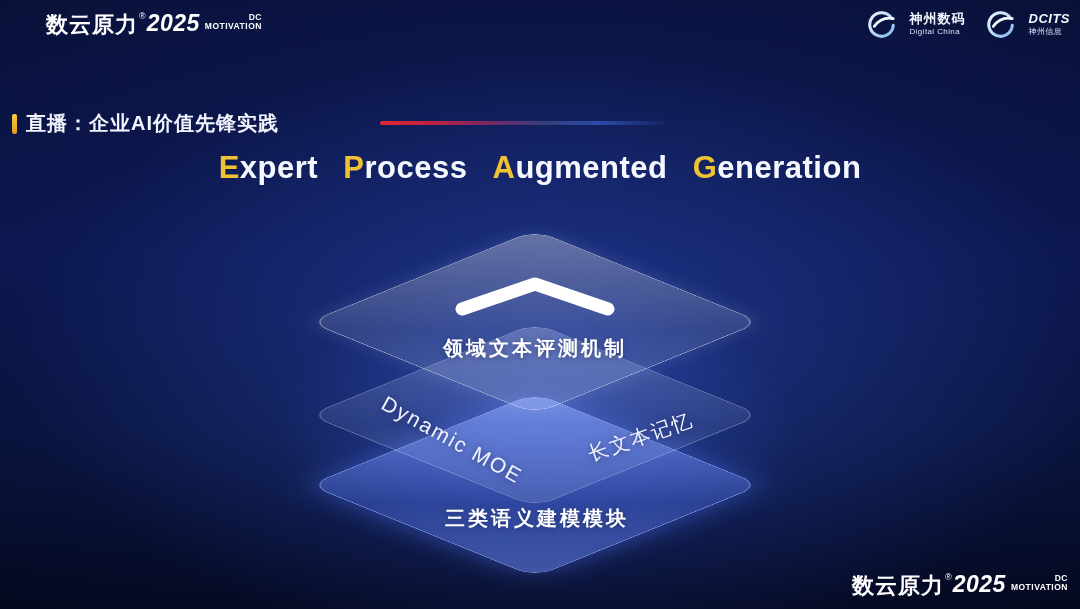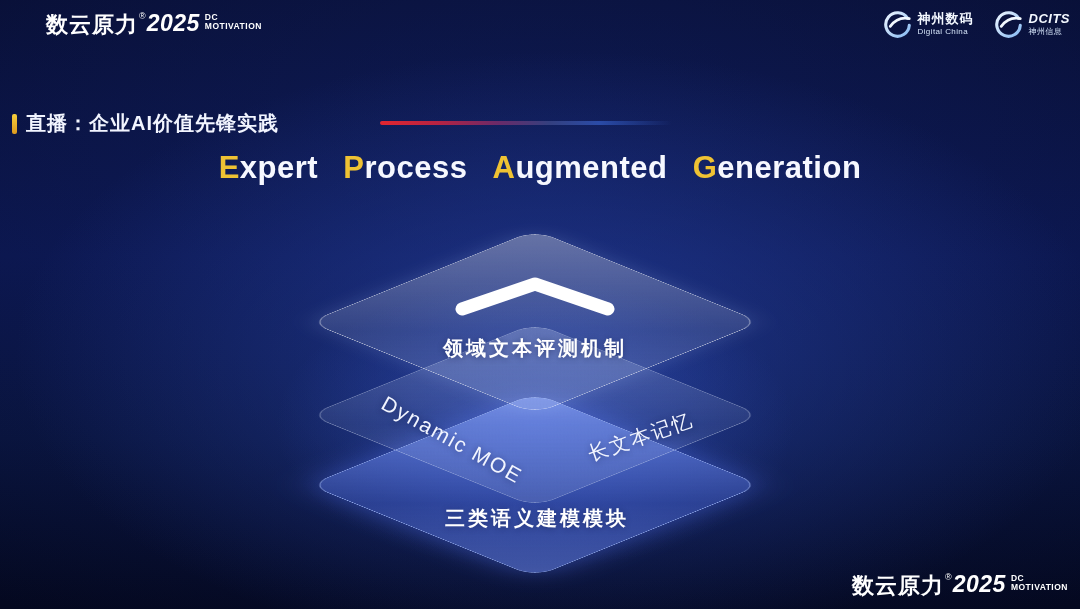--- a/index.html
+++ b/index.html
@@ -21,32 +21,32 @@
     background: radial-gradient(ellipse 1400px 900px at 50% 50%, rgba(0,0,0,0) 60%, rgba(0,0,10,0.45) 100%);
   }
 
   
   .brand { position:absolute; display:flex; align-items:flex-start; white-space:nowrap;margin-left:34px; }
   .brand-top { left:12px; top:10px; }
   .brand-bottom { right:12px; bottom:8px; }
   .brand .b-name { font-size:22px; font-weight:bold; letter-spacing:1px; }
   .brand .b-reg { font-size:9px; vertical-align:top; position:relative; top:1px; margin:0 1px; }
   .brand .b-year { font-size:23px; font-weight:bold; font-style:italic; letter-spacing:0.5px; }
-  .brand .b-sub { display:inline-flex; flex-direction:column; margin-left:5px; margin-top:3px; line-height:1.05; }
+  .brand .b-sub { display:inline-flex; flex-direction:column; margin-left:5px; margin-top:3px; line-height:1.05;align-items:flex-end; }
   .brand .b-sub span { font-size:8.5px; font-weight:bold; letter-spacing:0.5px; }
 
   
   .live-row { position:absolute; left:12px; top:76px; display:flex; align-items:center;margin-top:34px; }
   .live-bar { width:5px; height:20px; border-radius:2px; margin-right:9px;
     background:linear-gradient(180deg,#f7cf3c,#dd9a1e); }
   .live-text { font-size:20px; font-weight:bold; letter-spacing:1px; color:#f2f5ff; }
 
   
   .partners { position:absolute; right:10px; top:10px; display:flex; gap:20px; align-items:flex-start; }
-  .partner { display:flex; align-items:center; gap:6px; }
+  .partner { display:flex; align-items:center; gap:14px; }
   .p-icon { width:29px; height:29px; flex:0 0 auto; }
   .p-text { display:flex; flex-direction:column; line-height:1.15; }
   .p-line1 { font-size:13px; font-weight:bold; color:#f3f8ff; letter-spacing:1px; }
   .p-line2 { font-size:8px; color:#d4e3f8; letter-spacing:0.4px; }
   .partner.dcits .p-line1 { font-style:italic; letter-spacing:0.5px;text-align:right; }
 
   
   .epag-title {
     position:absolute; left:0; top:58px; width:100%;
     text-align:center; font-size:27px; font-weight:bold; letter-spacing:1px;

